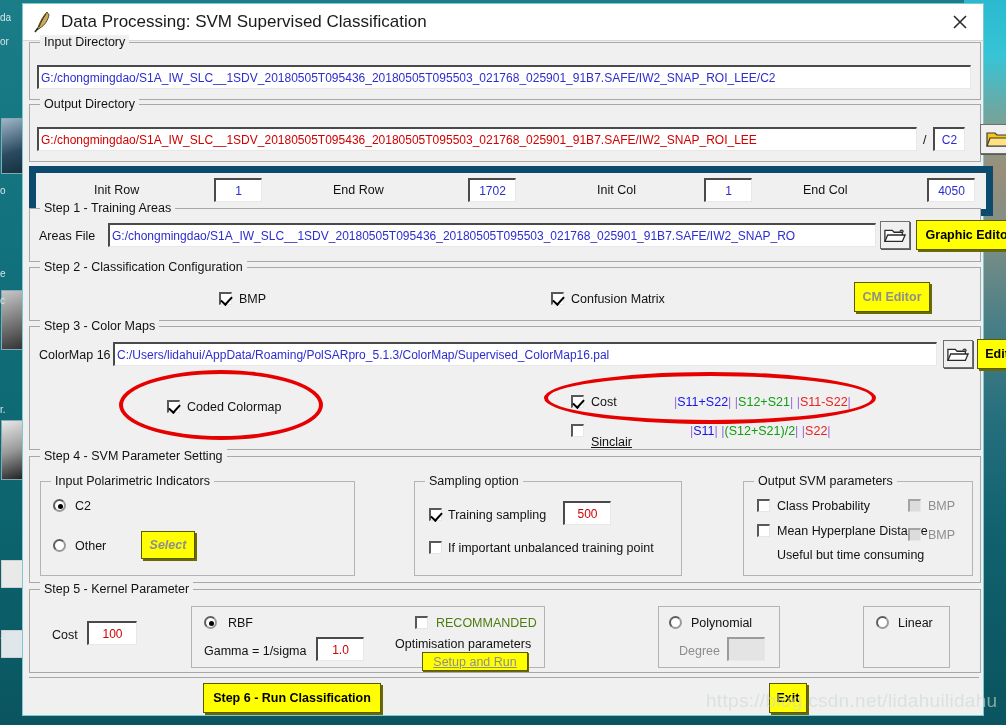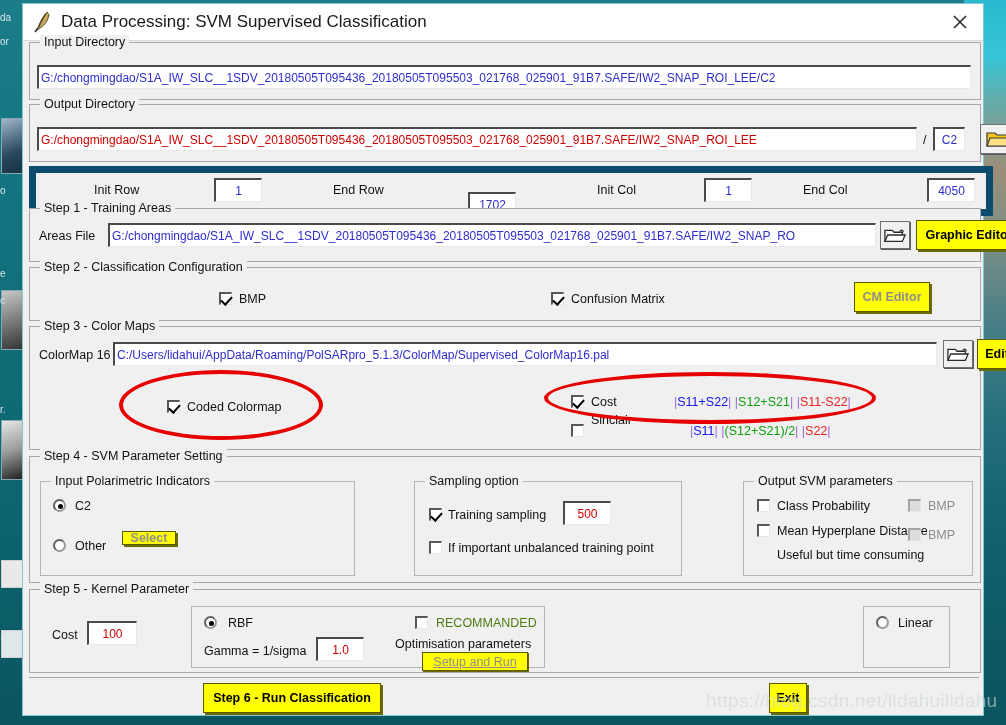--- a/index.html
+++ b/index.html
@@ -167,21 +167,21 @@
       <path d="M1 16 l3 -8 h20 l-3 8 z" fill="#ffe083" stroke="#3a3a3a" stroke-width="1.2"></path>
     </svg>
   </div>
 
   <div class="rowbar" style="left:6px;top:162px;width:950px;height:36px;">
     <div class="lbl" style="left:58px;top:10px;">Init Row</div>
     <div class="entry center" style="left:178px;top:5px;width:48px;height:24px;">
       <span class="v-blue">1</span>
     </div>
     <div class="lbl" style="left:297px;top:10px;">End Row</div>
-    <div class="entry center" style="left:432px;top:19px;width:48px;height:24px;">
+    <div class="entry center" style="left:432px;top:5px;width:48px;height:24px;">
       <span class="v-blue">1702</span>
     </div>
     <div class="lbl" style="left:561px;top:10px;">Init Col</div>
     <div class="entry center" style="left:668px;top:5px;width:48px;height:24px;">
       <span class="v-blue">1</span>
     </div>
     <div class="lbl" style="left:767px;top:10px;">End Col</div>
     <div class="entry center" style="left:891px;top:5px;width:48px;height:24px;">
       <span class="v-blue">4050</span>
     </div>
@@ -232,41 +232,41 @@
 
     <div class="cb on" style="left:541px;top:68px;"></div>
     <div class="lbl" style="left:561px;top:68px;">Cost</div>
     <div class="frm" style="left:644px;top:68px;">
       <span class="c-pipe">|</span><span class="c-blue">S11+S22</span><span class="c-pipe">|</span>
       <span class="c-pipe">|</span><span class="c-green">S12+S21</span><span class="c-pipe">|</span>
       <span class="c-pipe">|</span><span class="c-red">S11-S22</span><span class="c-pipe">|</span>
     </div>
 
     <div class="cb" style="left:541px;top:97px;"></div>
-    <div class="lbl" style="left:561px;top:86px;">Sinclair</div>
+    <div class="lbl" style="left:561px;top:108px;text-decoration:underline;">Sinclair</div>
     <div class="frm" style="left:660px;top:97px;">
       <span class="c-pipe">|</span><span class="c-blue">S11</span><span class="c-pipe">|</span>
       <span class="c-pipe">|</span><span class="c-green">(S12+S21)/2</span><span class="c-pipe">|</span>
       <span class="c-pipe">|</span><span class="c-red">S22</span><span class="c-pipe">|</span>
     </div>
   </div>
 
   <div class="ell" style="left:96px;top:366px;width:196px;height:62px;"></div>
   <div class="ell" style="left:521px;top:368px;width:324px;height:44px;"></div>
 
   <div class="gb" style="left:6px;top:452px;width:950px;height:125px;">
     <div class="gbt">Step 4 - SVM Parameter Setting</div>
 
     <div class="inner" style="left:10px;top:24px;width:313px;height:93px;">
       <div class="gbt">Input Polarimetric Indicators</div>
       <div class="rb on" style="left:12px;top:17px;"></div>
       <div class="lbl" style="left:34px;top:17px;">C2</div>
       <div class="rb" style="left:12px;top:57px;"></div>
       <div class="lbl" style="left:34px;top:57px;">Other</div>
-      <div class="btn yellow dis" style="left:81px;top:49px;width:54px;height:14px;">Select</div>
+      <div class="btn yellow dis" style="left:100px;top:49px;width:54px;height:28px;font-style:italic;">Select</div>
     </div>
 
     <div class="inner" style="left:384px;top:24px;width:266px;height:93px;">
       <div class="gbt">Sampling option</div>
       <div class="cb on" style="left:14px;top:26px;"></div>
       <div class="lbl" style="left:33px;top:26px;">Training sampling</div>
       <div class="entry center" style="left:148px;top:19px;width:48px;height:24px;">
         <span class="v-redbold">500</span>
       </div>
       <div class="cb" style="left:14px;top:59px;"></div>
@@ -301,20 +301,28 @@
       <div class="lbl" style="left:12px;top:37px;">Gamma = 1/sigma</div>
       <div class="entry center" style="left:124px;top:30px;width:48px;height:24px;">
         <span class="v-redbold">1.0</span>
       </div>
       <div class="cb" style="left:223px;top:9px;"></div>
       <div class="lbl" style="left:244px;top:9px;color:#4d7c0f;">RECOMMANDED</div>
       <div class="lbl" style="left:203px;top:30px;">Optimisation parameters</div>
       <div class="btn yellow dis link" style="left:230px;top:45px;width:106px;height:19px;box-shadow:1px 1px 0 #6a6a00;font-weight:normal;">Setup and Run</div>
     </div>
 
+    <div class="inner" style="left:628px;top:16px;width:120px;height:60px;">
+      <div class="rb" style="left:10px;top:9px;"></div>
+      <div class="lbl" style="left:32px;top:9px;">Polynomial</div>
+      <div class="lbl dis" style="left:20px;top:37px;">Degree</div>
+      <div class="entry center dis" style="left:68px;top:30px;width:38px;height:24px;">
+        <span class="v-redbold"></span>
+      </div>
+    </div>
 
     <div class="inner" style="left:833px;top:16px;width:85px;height:60px;">
       <div class="rb" style="left:12px;top:9px;"></div>
       <div class="lbl" style="left:34px;top:9px;">Linear</div>
     </div>
   </div>
 
   <div class="sep" style="left:6px;top:673px;width:950px;"></div>
   <div class="btn yellow" style="left:180px;top:679px;width:178px;height:30px;">Step 6 - Run Classification</div>
   <div class="btn yellow" style="left:746px;top:679px;width:38px;height:30px;">Exit</div>

